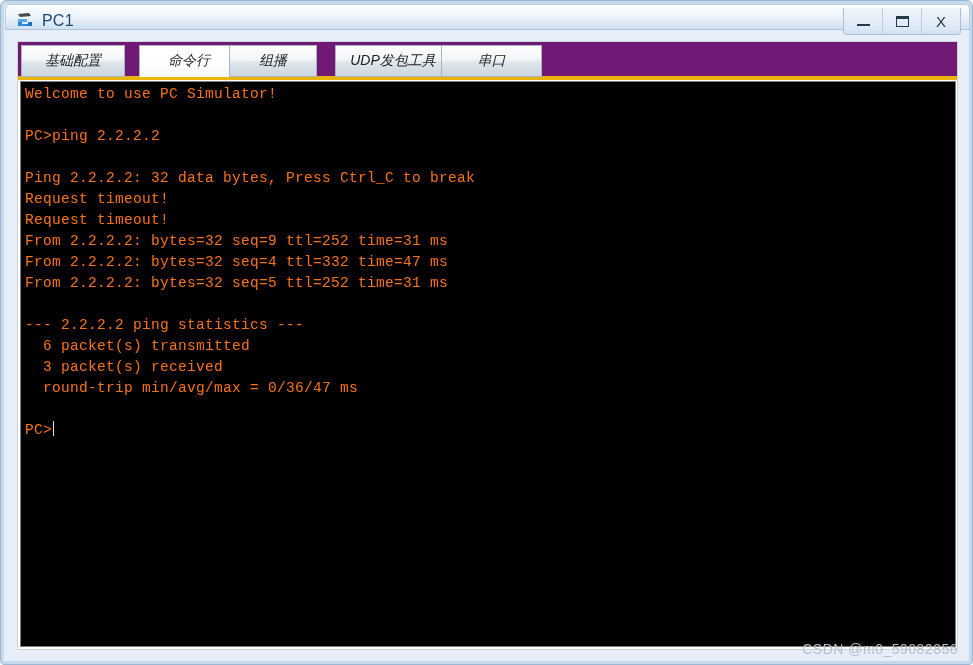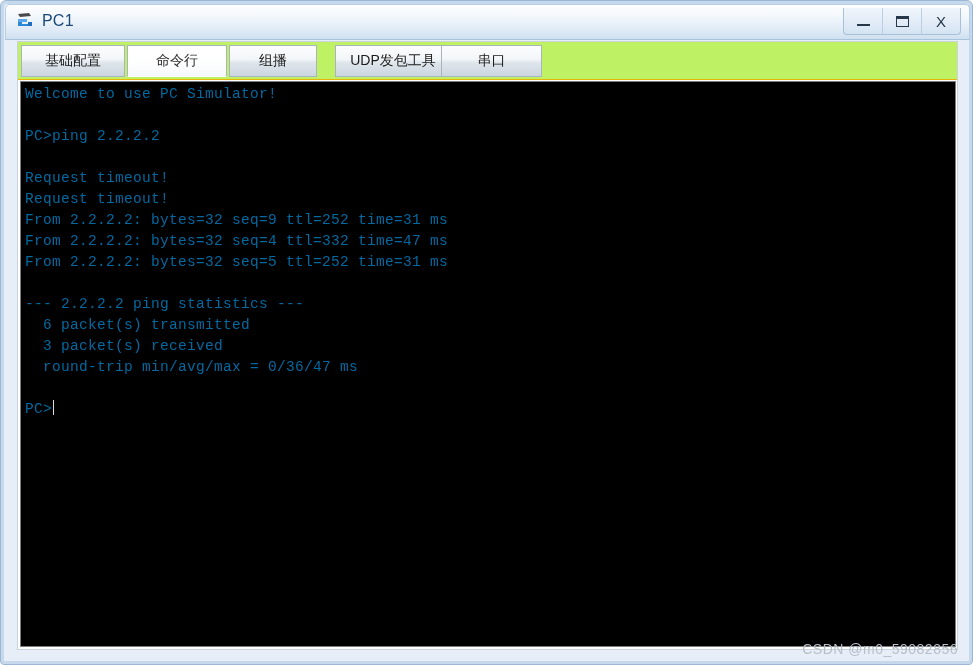--- a/index.html
+++ b/index.html
@@ -27,21 +27,21 @@
     border-radius: 6px 6px 4px 4px;
     box-shadow: inset 0 0 0 3px #c6d9ec;
     overflow: hidden;
   }
 
   
   .titlebar {
     position: absolute;
     left: 4px; top: 3px;
     width: 965px;
-    height: 36px;
+    height: 26px;
     box-sizing: border-box;
     background: linear-gradient(to bottom, #fdfeff 0%, #f2f7fc 35%, #dfeaf6 75%, #cfe0f0 100%);
     border: 1px solid #b6cde2;
     border-bottom: 1px solid #a9c3da;
     border-radius: 5px 5px 0 0;
   }
   .title-icon {
     position: absolute;
     left: 9px; top: 5px;
     width: 22px; height: 22px;
@@ -107,23 +107,24 @@
     border: 1px solid #c9d4de;
     box-sizing: border-box;
   }
 
   
   .tabstrip {
     position: absolute;
     left: 0; top: 0;
     width: 100%;
     height: 38px;
-    background: #bef264;
-    border-bottom: 1px solid #eab308;
-    box-sizing: border-box;
+    background: #701a75;
+    border-bottom: 4px solid #eab308;
+    box-sizing: border-box;
+    font-style: italic;
   }
   .tab {
     position: absolute;
     top: 3px;
     height: 32px;
     box-sizing: border-box;
     display: flex;
     align-items: center;
     justify-content: center;
     font-size: 14px;
@@ -153,21 +154,21 @@
     overflow: hidden;
     cursor: text;
   }
   .term-inner {
     padding: 2px 0 0 4px;
   }
   .term-line {
     font-family: "Liberation Mono", "DejaVu Sans Mono", monospace;
     font-size: 14.5px;
     line-height: 21px;
-    color: #0369a1;
+    color: #f97316;
     white-space: pre;
     height: 21px;
     letter-spacing: 0.3px;
   }
   .cursor {
     display: inline-block;
     width: 1px;
     height: 15px;
     background: #dddddd;
     vertical-align: -2px;
@@ -218,40 +219,41 @@
       </div>
     </div>
   </div>
 
   <div class="client">
 
     <div class="tabstrip" id="tab-strip">
         <div class="tab" style="left: 3px; width: 104px;">
           <span>基础配置</span>
         </div>
-        <div class="tab active" style="left: 109px; width: 100px;">
+        <div class="tab active" style="left: 121px; width: 100px;">
           <span>命令行</span>
         </div>
         <div class="tab" style="left: 211px; width: 88px;">
           <span>组播</span>
         </div>
         <div class="tab" style="left: 317px; width: 116px;">
           <span>UDP发包工具</span>
         </div>
         <div class="tab" style="left: 423px; width: 101px;">
           <span>串口</span>
         </div>
       </div>
 
     <div class="terminal">
       <div class="term-inner" id="term-inner">
           <div class="term-line">Welcome to use PC Simulator!</div>
           <div class="term-line"></div>
           <div class="term-line">PC&gt;ping 2.2.2.2</div>
           <div class="term-line"></div>
+          <div class="term-line">Ping 2.2.2.2: 32 data bytes, Press Ctrl_C to break</div>
           <div class="term-line">Request timeout!</div>
           <div class="term-line">Request timeout!</div>
           <div class="term-line">From 2.2.2.2: bytes=32 seq=9 ttl=252 time=31 ms</div>
           <div class="term-line">From 2.2.2.2: bytes=32 seq=4 ttl=332 time=47 ms</div>
           <div class="term-line">From 2.2.2.2: bytes=32 seq=5 ttl=252 time=31 ms</div>
           <div class="term-line"></div>
           <div class="term-line">--- 2.2.2.2 ping statistics ---</div>
           <div class="term-line">  6 packet(s) transmitted</div>
           <div class="term-line">  3 packet(s) received</div>
           <div class="term-line">  round-trip min/avg/max = 0/36/47 ms</div>

